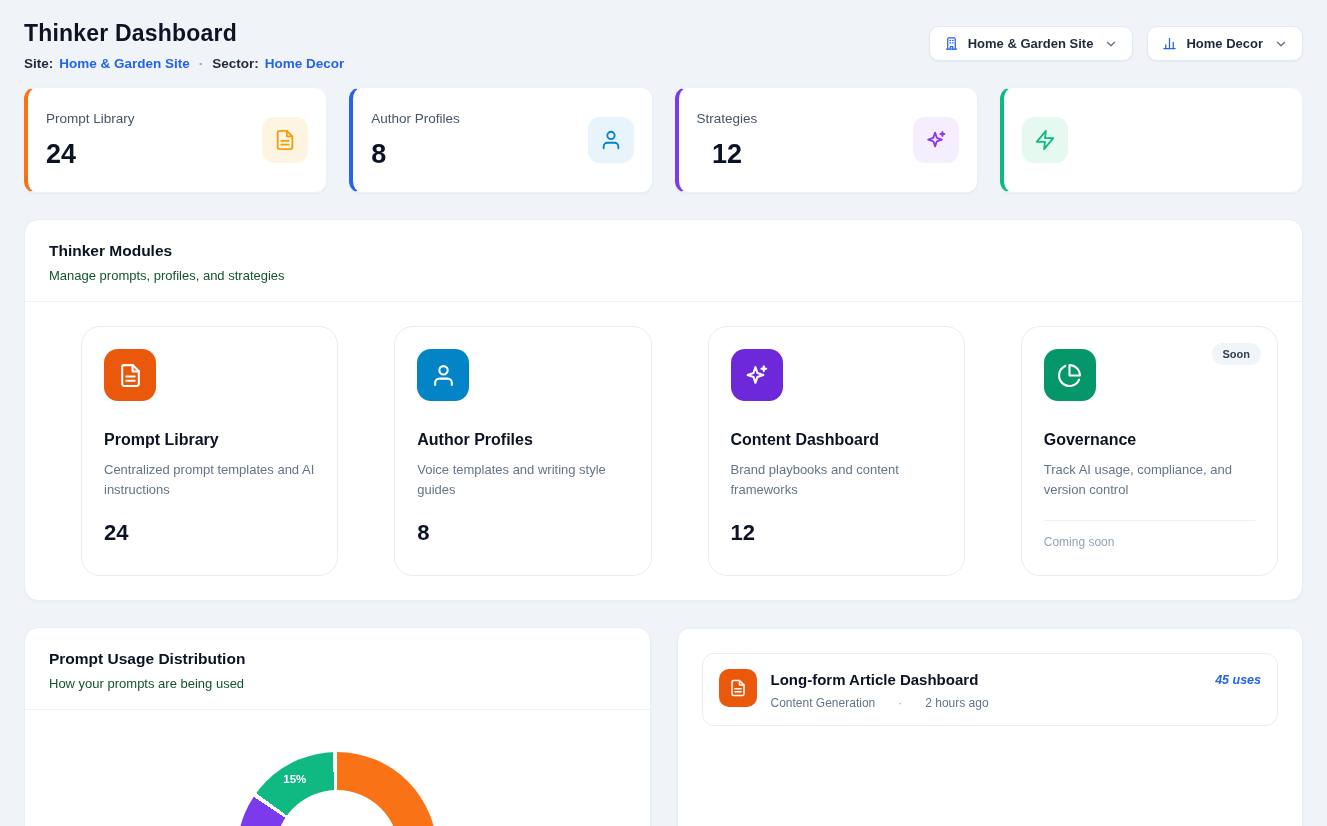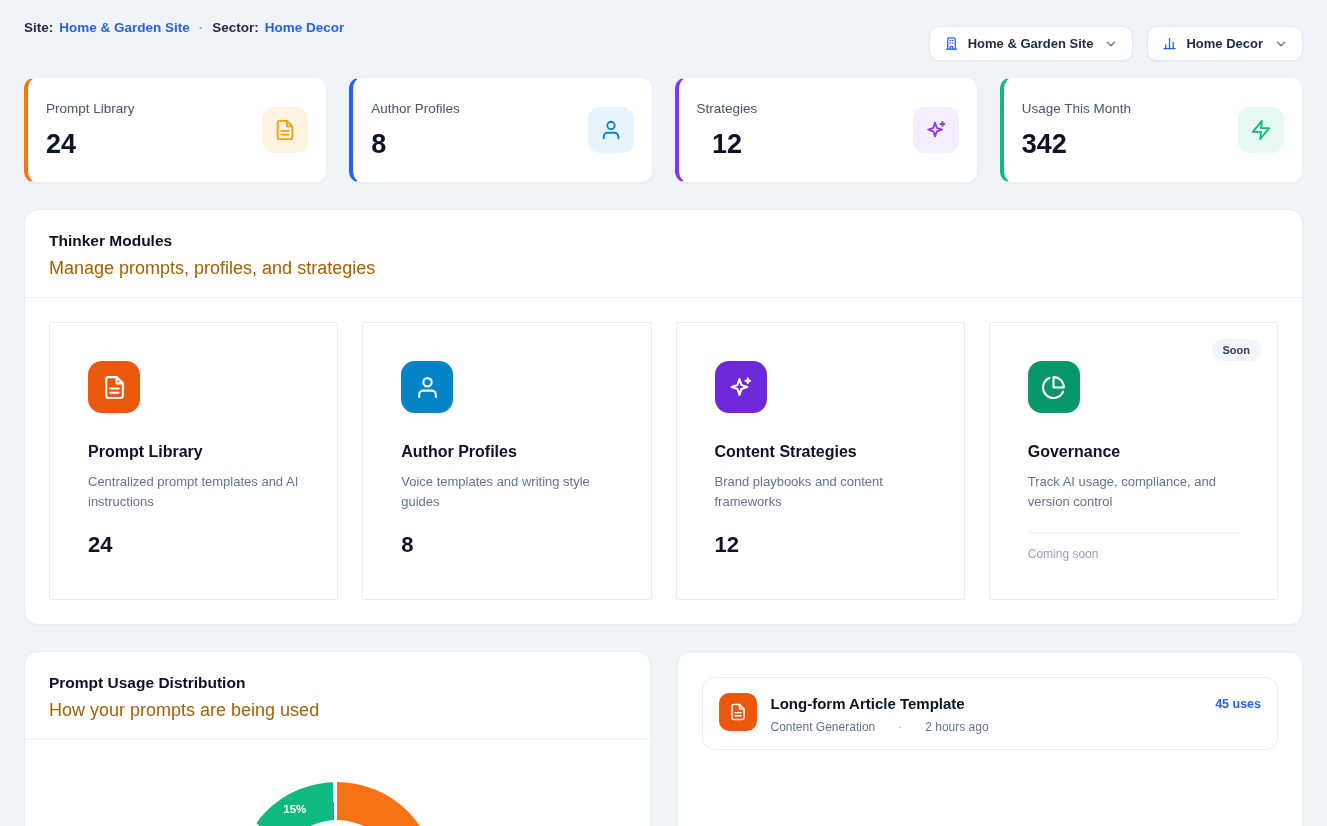--- a/index.html
+++ b/index.html
@@ -43,27 +43,27 @@
   .stat-icon { width: 46px; height: 46px; border-radius: 12px; display: flex; align-items: center; justify-content: center; }
   .stat-icon svg { width: 22px; height: 22px; }
 
   
   .panel {
     background: #fff; border: 1px solid #e9eef4; border-radius: 14px;
     box-shadow: 0 1px 2px rgba(16,24,40,.04); margin-top: 26px;
   }
   .panel-header { padding: 22px 24px 18px 24px; }
   .panel-title { font-size: 15.5px; font-weight: 700; color: #0b1324; margin-bottom: 8px; }
-  .panel-subtitle { font-size: 18px; color: #a16207; }
+  .panel-subtitle { font-size: 13px; color: #14532d; }
   .divider { border-top: 1px solid #eef2f6; }
 
   .modules-grid { display: grid; grid-template-columns: repeat(4, 1fr); gap: 24px; padding: 24px; }
   .module-card {
-    position: relative; border: 1px solid #e6ecf2; border-radius: 2px; padding: 38px; min-height: 250px;
-    background: #fff; cursor: pointer;
+    position: relative; border: 1px solid #e6ecf2; border-radius: 19px; padding: 22px; min-height: 250px;
+    background: #fff; cursor: pointer; margin-left: 32px;
   }
   .module-icon {
     width: 52px; height: 52px; border-radius: 14px; color: #fff;
     display: flex; align-items: center; justify-content: center; margin-bottom: 30px;
   }
   .module-icon svg { width: 25px; height: 25px; }
   .module-title { font-size: 16px; font-weight: 700; color: #0b1324; margin-bottom: 11px; }
   .module-desc { font-size: 13px; color: #64748b; line-height: 1.55; min-height: 40px; margin-bottom: 20px; }
   .module-value { font-size: 22px; font-weight: 800; color: #0b1324; }
   .soon-badge {
@@ -103,29 +103,30 @@
     background: #fff; cursor: pointer;
   }
   .prompt-icon {
     width: 38px; height: 38px; border-radius: 10px; color: #fff;
     display: flex; align-items: center; justify-content: center; flex: 0 0 auto;
   }
   .prompt-icon svg { width: 18px; height: 18px; }
   .prompt-info { flex: 1; }
   .prompt-title { font-size: 15px; font-weight: 700; color: #0b1324; margin: 2px 0 8px 0; }
   .prompt-meta { font-size: 12px; color: #64748b; display: flex; align-items: center; gap: 20px; }
-  .prompt-uses { font-size: 12.5px; font-weight: 700; color: #2563eb; margin-top: 4px; }
+  .prompt-uses { font-size: 12.5px; font-weight: 700; color: #2563eb; margin-top: 4px; font-style: italic; }
 </style>
 </head>
 <body>
 
 <div class="page">
 
   <div class="header">
     <div class="header-left">
+      <h1 class="page-title">Thinker Dashboard</h1>
       <div class="subline">
         <span>Site:</span>
         <a class="sub-link">Home &amp; Garden Site</a>
         <span class="sub-dot">·</span>
         <span>Sector:</span>
         <a class="sub-link">Home Decor</a>
       </div>
     </div>
     <div class="header-right">
       <button class="dropdown-btn">
@@ -203,24 +204,20 @@
       </div>
       <span class="stat-icon" style="background-color: rgb(244, 238, 254); color: rgb(147, 51, 234);">
         <svg viewBox="0 0 24 24" fill="none" stroke="currentColor" stroke-width="2" stroke-linecap="round" stroke-linejoin="round">
             <path d="M11 4l1.9 5.6L18.5 11.5l-5.6 1.9L11 19l-1.9-5.6L3.5 11.5l5.6-1.9z"></path>
             <path d="M19 3l.6 1.9 1.9.6-1.9.6L19 8l-.6-1.9-1.9-.6 1.9-.6z" stroke-width="1.6"></path>
           </svg>
       </span>
     </div>
 
     <div class="stat-card" style="border-left-color: rgb(16, 185, 129);">
-      <div>
-        <div class="stat-label">Usage This Month</div>
-        <div class="stat-value">342</div>
-      </div>
       <span class="stat-icon" style="background-color: rgb(230, 249, 241); color: rgb(16, 185, 129);">
         <svg viewBox="0 0 24 24" fill="none" stroke="currentColor" stroke-width="2" stroke-linecap="round" stroke-linejoin="round">
             <polygon points="13 2 3 14 12 14 11 22 21 10 12 10 13 2"></polygon>
           </svg>
       </span>
     </div>
 
   </div>
 
   <div class="panel">
@@ -257,21 +254,21 @@
         <div class="module-value">8</div>
       </div>
 
       <div class="module-card">
         <span class="module-icon" style="background-color: rgb(109, 40, 217);">
           <svg viewBox="0 0 24 24" fill="none" stroke="currentColor" stroke-width="2" stroke-linecap="round" stroke-linejoin="round">
               <path d="M11 4l1.9 5.6L18.5 11.5l-5.6 1.9L11 19l-1.9-5.6L3.5 11.5l5.6-1.9z"></path>
               <path d="M19 3l.6 1.9 1.9.6-1.9.6L19 8l-.6-1.9-1.9-.6 1.9-.6z" stroke-width="1.6"></path>
             </svg>
         </span>
-        <div class="module-title">Content Strategies</div>
+        <div class="module-title">Content Dashboard</div>
         <div class="module-desc">Brand playbooks and content frameworks</div>
         <div class="module-value">12</div>
       </div>
 
       <div class="module-card">
         <span class="soon-badge">Soon</span>
         <span class="module-icon" style="background-color: rgb(5, 150, 105);">
           <svg viewBox="0 0 24 24" fill="none" stroke="currentColor" stroke-width="2" stroke-linecap="round" stroke-linejoin="round">
               <path d="M21.21 15.89A10 10 0 1 1 8 2.83"></path>
               <path d="M22 12A10 10 0 0 0 12 2v10z"></path>
@@ -307,21 +304,21 @@
         <div class="prompt-item">
           <span class="prompt-icon" style="background-color: rgb(234, 88, 12);">
             <svg viewBox="0 0 24 24" fill="none" stroke="currentColor" stroke-width="2" stroke-linecap="round" stroke-linejoin="round">
                 <path d="M14 2H6a2 2 0 0 0-2 2v16a2 2 0 0 0 2 2h12a2 2 0 0 0 2-2V8z"></path>
                 <polyline points="14 2 14 8 20 8"></polyline>
                 <line x1="16" y1="13" x2="8" y2="13"></line>
                 <line x1="16" y1="17" x2="8" y2="17"></line>
               </svg>
           </span>
           <div class="prompt-info">
-            <div class="prompt-title">Long-form Article Template</div>
+            <div class="prompt-title">Long-form Article Dashboard</div>
             <div class="prompt-meta">
               <span>Content Generation</span>
               <span class="sub-dot">·</span>
               <span>2 hours ago</span>
             </div>
           </div>
           <span class="prompt-uses">45 uses</span>
         </div>
       </div>
     </div>

